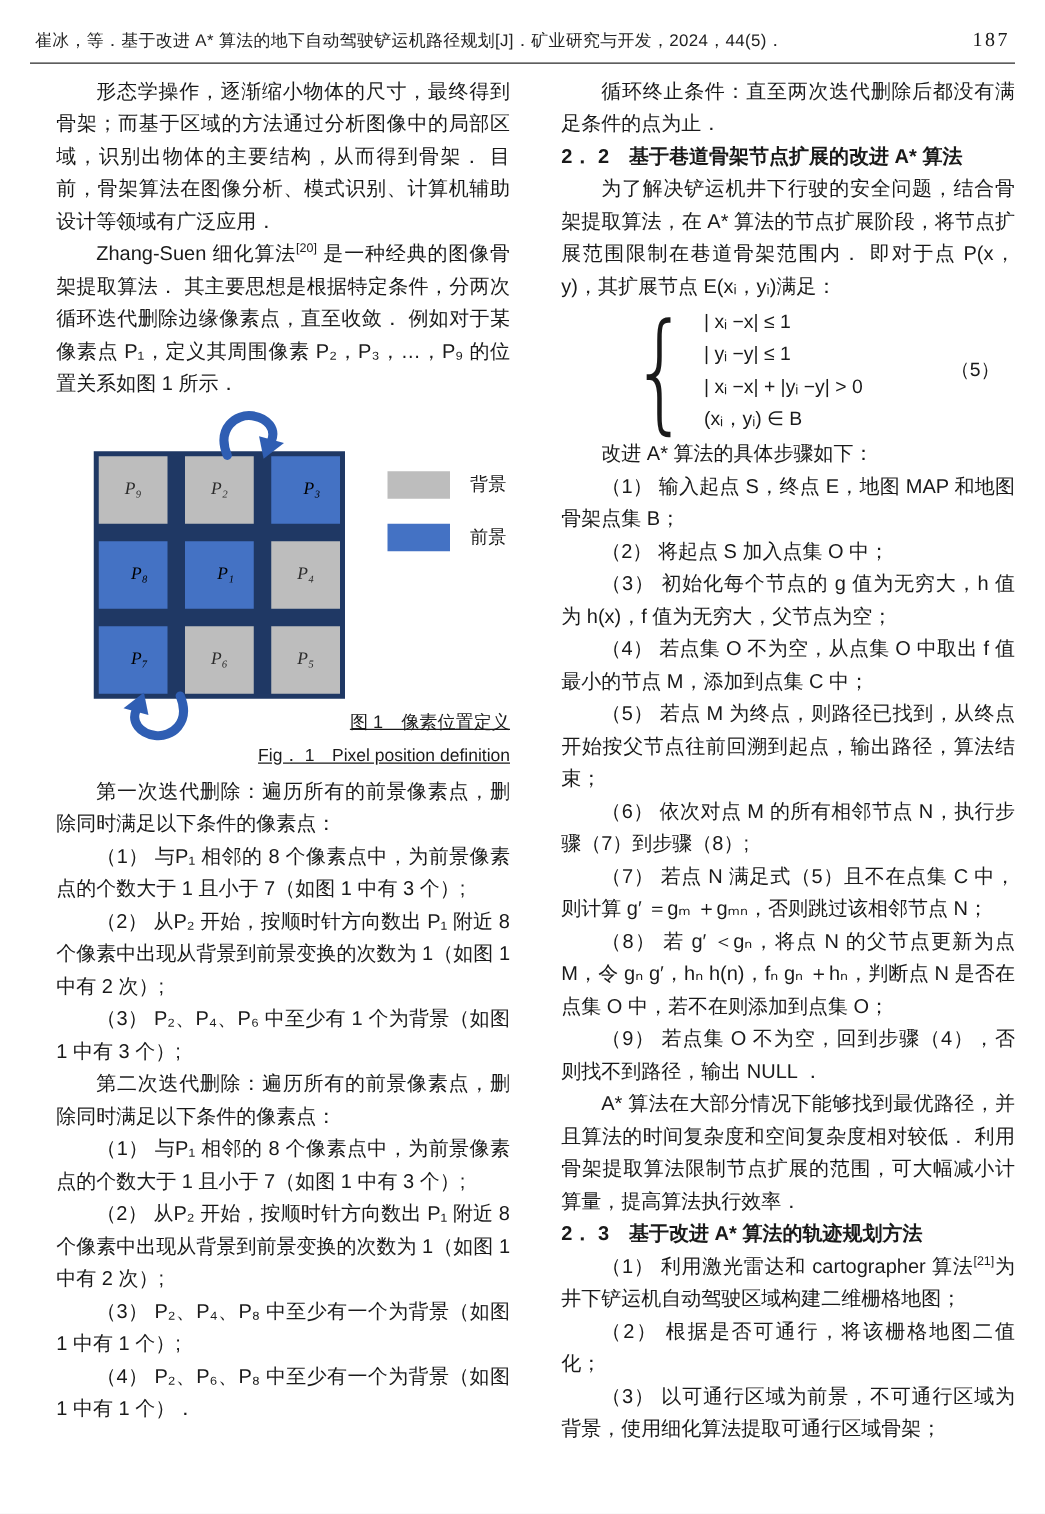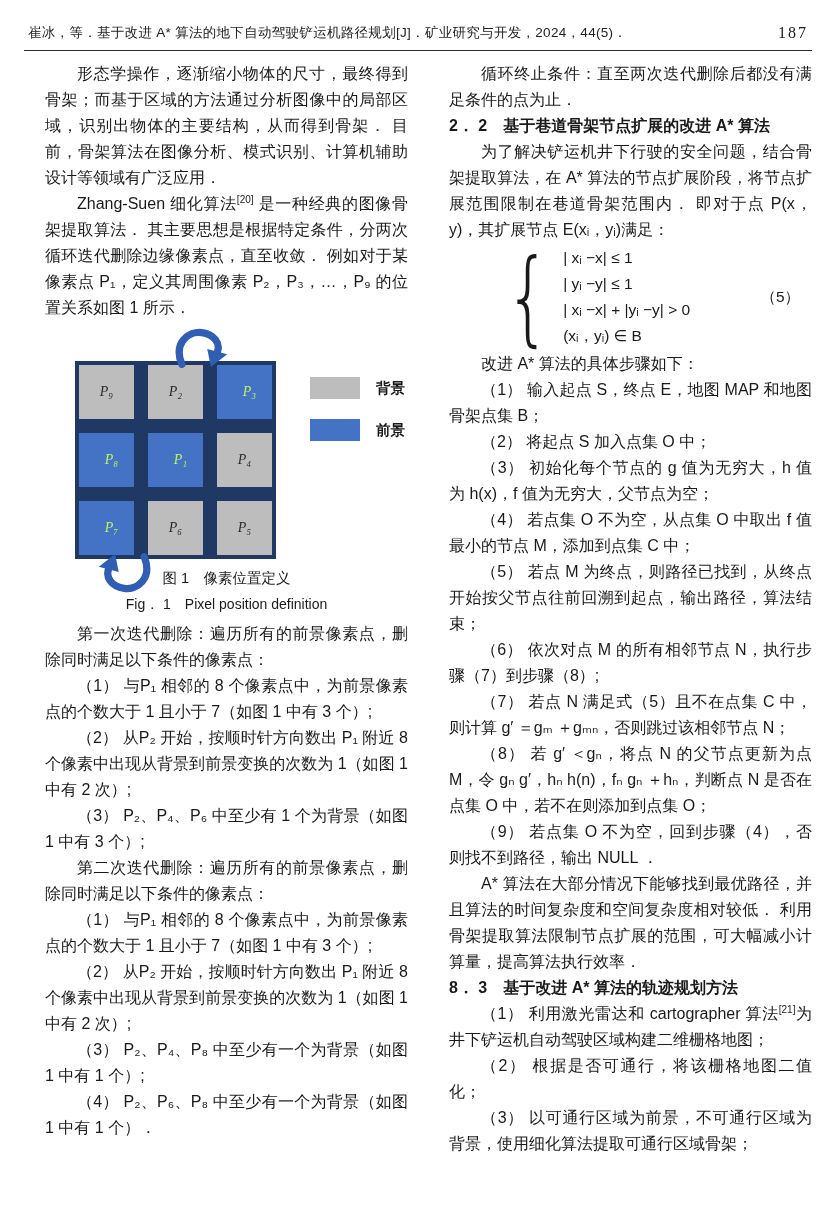--- a/index.html
+++ b/index.html
@@ -30,30 +30,30 @@
   .col .sec-h{font-weight:700;text-indent:0;margin:0;}
   sup.ref{font-size:10px;line-height:0;}
   
   .fig-wrap{margin:40px 0 6px 30px;display:flex;align-items:flex-start;}
   .grid-outer{position:relative;background:#1f3864;padding:4px;display:inline-block;}
   .pgrid{display:grid;grid-template-columns:repeat(3,55px);grid-template-rows:repeat(3,54px);gap:14px;}
   .cell{display:flex;align-items:center;justify-content:center;
         font-family:"Liberation Serif","DejaVu Serif",serif;font-style:italic;
         font-size:14px;}
   .cell.bg{background:#bdbdbd;color:#2b2b2b;}
-  .cell.fg{background:#4472c4;color:#bef264;padding-left:10px;}
+  .cell.fg{background:#4472c4;color:#000000;padding-left:10px;}
   .loop-arrow{position:absolute;width:58px;height:40px;}
   .loop-arrow.top{left:96px;top:-33px;}
   .loop-arrow.bottom{left:22px;bottom:-34px;transform:rotate(180deg);}
   .legend{margin-left:34px;margin-top:14px;font-size:14.5px;}
-  .legend-row{display:flex;align-items:center;margin-bottom:16px;font-weight:bold;}
+  .legend-row{display:flex;align-items:center;margin-bottom:16px;}
   .swatch{width:50px;height:22px;margin-right:16px;display:inline-block;}
   .swatch.s-bg{background:#bdbdbd;}
   .swatch.s-fg{background:#4472c4;}
-  .fig-cap{text-align:center;text-indent:0 !important;font-size:14.5px;line-height:26px;}
+  .fig-cap{text-align:right;text-indent:0 !important;font-size:14.5px;line-height:26px;text-decoration:underline;}
   .fig-cap.en{font-size:14px;margin-bottom:4px !important;}
   
   .eq-row{display:flex;align-items:center;margin:2px 0 2px 46px;}
   .brace{font-size:104px;font-weight:200;line-height:104px;
          font-family:"DejaVu Sans",sans-serif;color:#1a1a1a;
          transform:scaleX(.7);margin-right:2px;}
   .eq-lines{font-size:15.5px;line-height:26px;text-align:left;}
   .eq-no{margin-left:auto;margin-right:12px;font-size:15.5px;}
 </style>
 </head>
@@ -141,19 +141,19 @@
       <p>（2） 将起点 S 加入点集 O 中；</p>
       <p>（3） 初始化每个节点的 g 值为无穷大，h 值为 h(x)，f 值为无穷大，父节点为空；</p>
       <p>（4） 若点集 O 不为空，从点集 O 中取出 f 值最小的节点 M，添加到点集 C 中；</p>
       <p>（5） 若点 M 为终点，则路径已找到，从终点开始按父节点往前回溯到起点，输出路径，算法结束；</p>
       <p>（6） 依次对点 M 的所有相邻节点 N，执行步骤（7）到步骤（8）;</p>
       <p>（7） 若点 N 满足式（5）且不在点集 C 中，则计算 g′ ＝gₘ ＋gₘₙ，否则跳过该相邻节点 N；</p>
       <p>（8） 若 g′ ＜gₙ，将点 N 的父节点更新为点 M，令 gₙ  g′，hₙ  h(n)，fₙ  gₙ ＋hₙ，判断点 N 是否在点集 O 中，若不在则添加到点集 O；</p>
       <p>（9） 若点集 O 不为空，回到步骤（4），否则找不到路径，输出 NULL ．</p>
 
       <p>A* 算法在大部分情况下能够找到最优路径，并且算法的时间复杂度和空间复杂度相对较低． 利用骨架提取算法限制节点扩展的范围，可大幅减小计算量，提高算法执行效率．</p>
-      <p class="sec-h">8． 3　基于改进 A* 算法的轨迹规划方法</p>
+      <p class="sec-h">2． 3　基于改进 A* 算法的轨迹规划方法</p>
       <p><span>（1） 利用激光雷达和 cartographer 算法</span><sup class="ref">[21]</sup><span>为井下铲运机自动驾驶区域构建二维栅格地图；</span></p>
       <p>（2） 根据是否可通行，将该栅格地图二值化；</p>
       <p>（3） 以可通行区域为前景，不可通行区域为背景，使用细化算法提取可通行区域骨架；</p>
     </div>
   </div>
 </div>
 
 </body></html>

